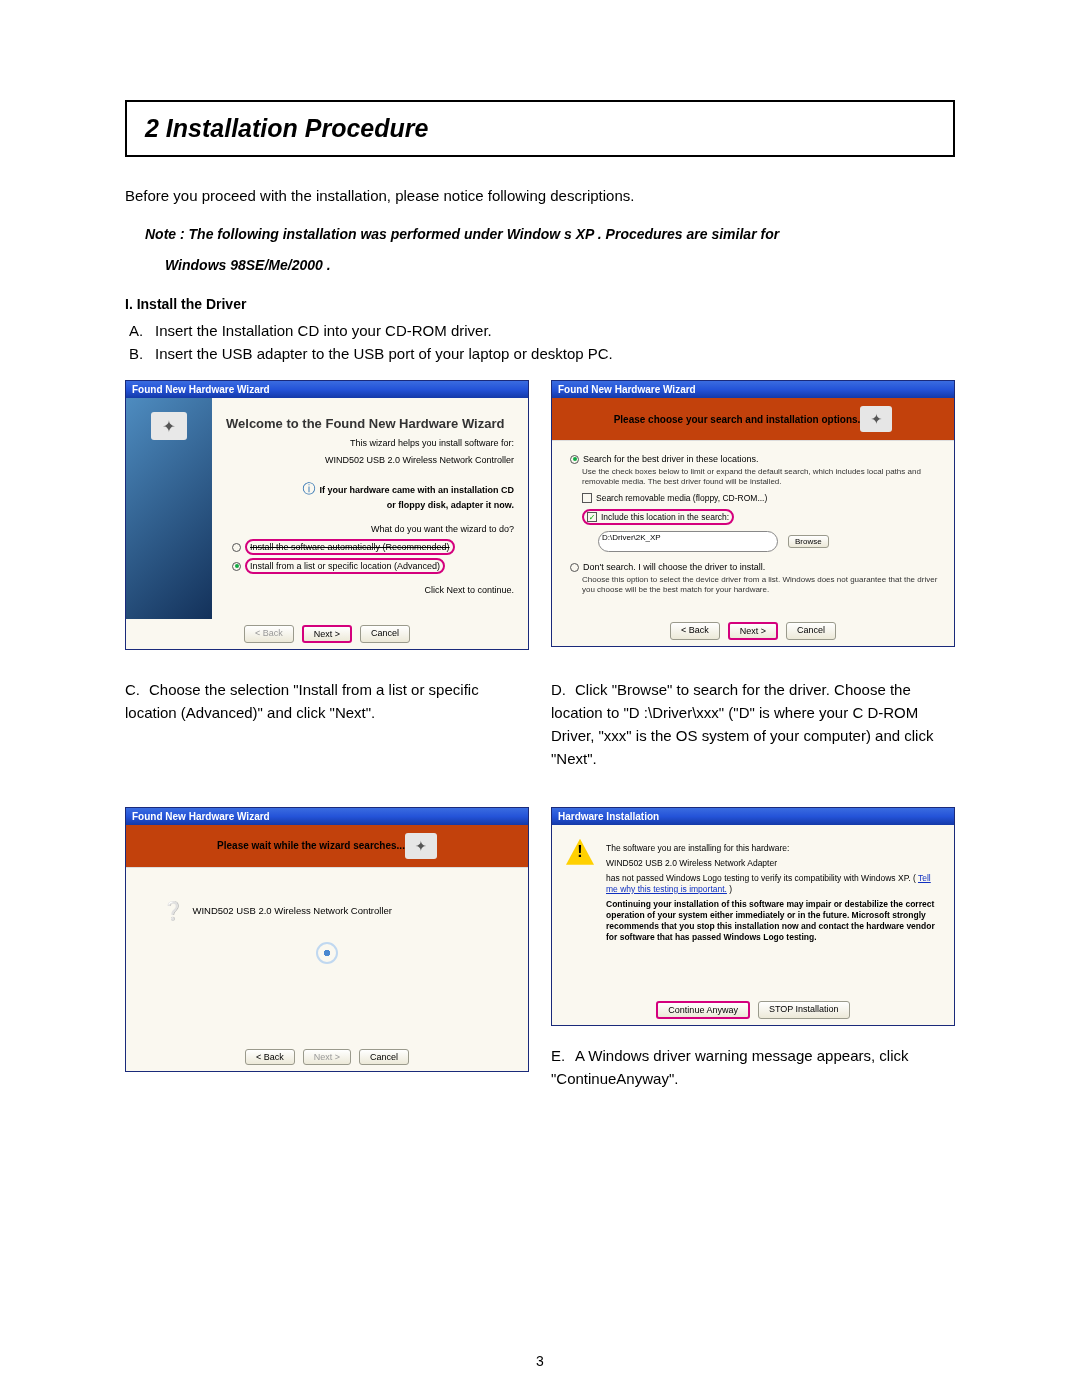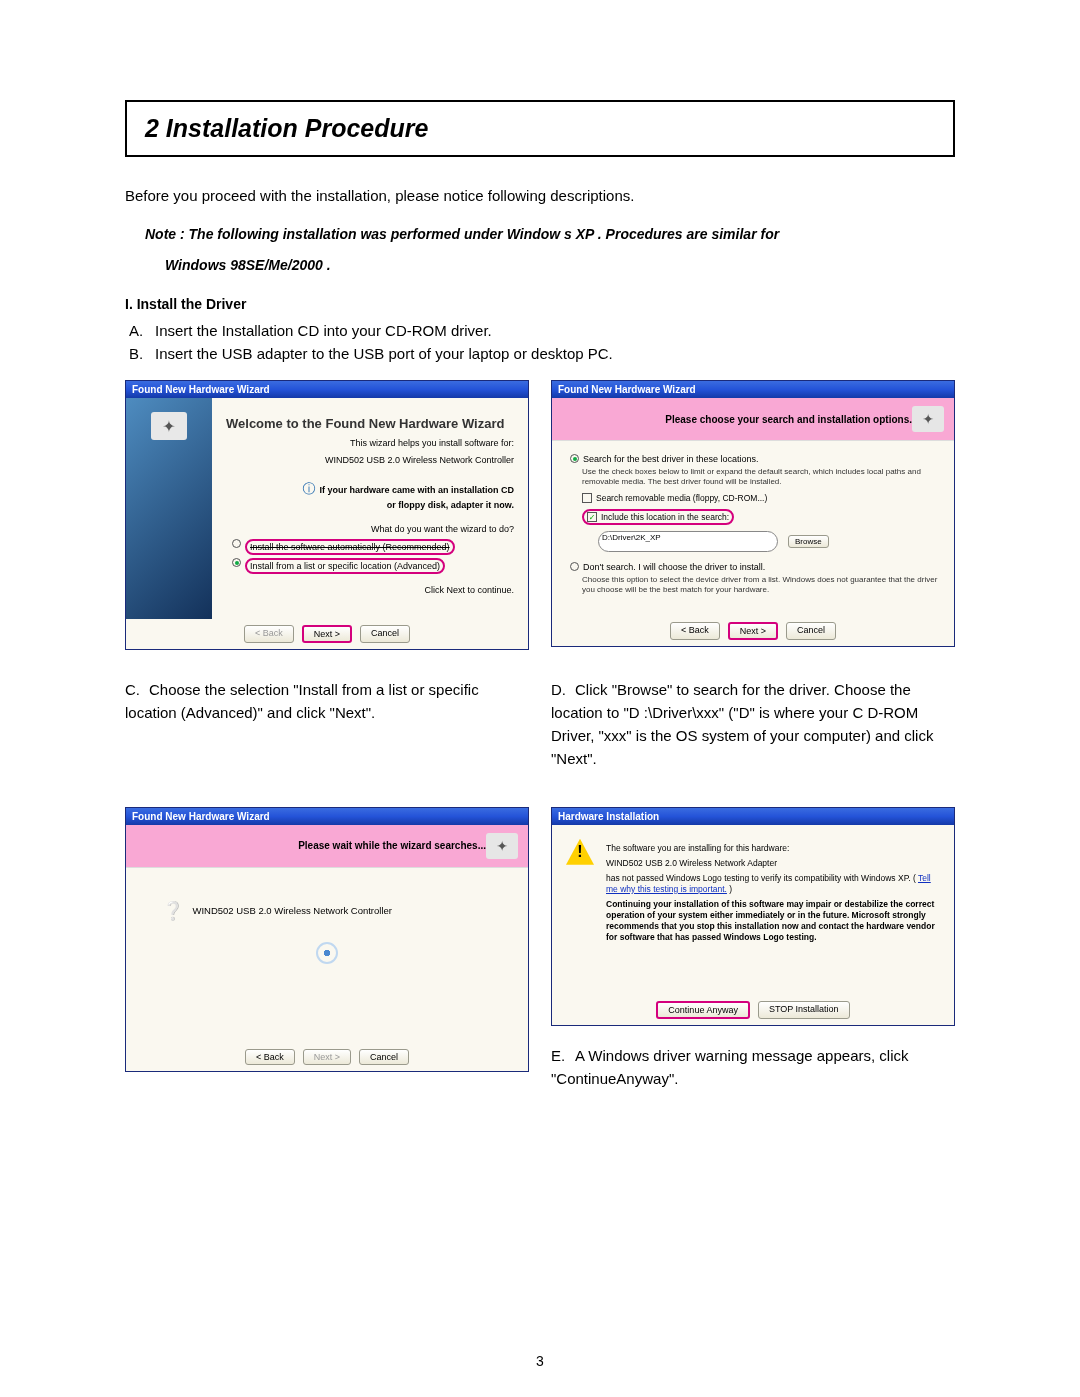--- a/index.html
+++ b/index.html
@@ -73,21 +73,21 @@
     width: 36px; height: 28px;
     margin: 14px auto 0 auto;
     background: #e8e8e8;
     border-radius: 3px;
     display: flex; align-items: center; justify-content: center;
     color: #555; font-size: 16px;
   }
   .wiz-main { margin-left: 86px; padding: 18px 14px; }
   .wiz-main h3 { margin: 0 0 6px 0; font-size: 13px; font-weight: bold; color: #333; }
   .wiz-main p { margin: 4px 0; font-size: 9px; line-height: 1.35; text-align: right; }
-  .radio-line { margin: 3px 0 3px 6px; font-size: 9px; display: flex; align-items: flex-start; gap: 4px; }
+  .radio-line { margin: 3px 0 3px 6px; font-size: 9px; display: flex; align-items: center; gap: 4px; }
   .radio-dot { width: 9px; height: 9px; border: 1px solid #555; border-radius: 50%; display: inline-flex; align-items: center; justify-content: center; }
   .radio-dot.on::after { content:""; width:4px; height:4px; background:#1a4; border-radius:50%; }
   .circle-mark {
     border: 2px solid #d4007d;
     border-radius: 14px;
     padding: 1px 3px;
     display: inline-block;
   }
   .info-icon { color:#2a6fb0; font-size:13px; margin-right:4px; }
   .check-line { margin: 3px 0 3px 18px; font-size: 8.5px; display: flex; gap:4px; align-items:center; }
@@ -105,23 +105,23 @@
     font-size: 9px;
     padding: 2px 10px;
     border-radius: 3px;
     color: #000;
     min-width: 48px;
     text-align: center;
   }
   .xpbtn.disabled { color:#999; }
 
   .dlg2-head {
-    display:flex; align-items:center; justify-content:flex-end;
+    display:flex; align-items:center; justify-content:center;
     padding: 8px 10px;
-    background:#f9a8d4;
+    background:#c2410c;
     border-bottom:1px solid #ddd;
   }
   .dlg2-head .t { font-size:10px; font-weight:bold; }
   .dlg2-icon {
     width: 32px; height: 26px;
     background:#e6e6e6;
     border-radius:3px;
     display:flex; align-items:center; justify-content:center;
     color:#555; font-size:14px;
   }

